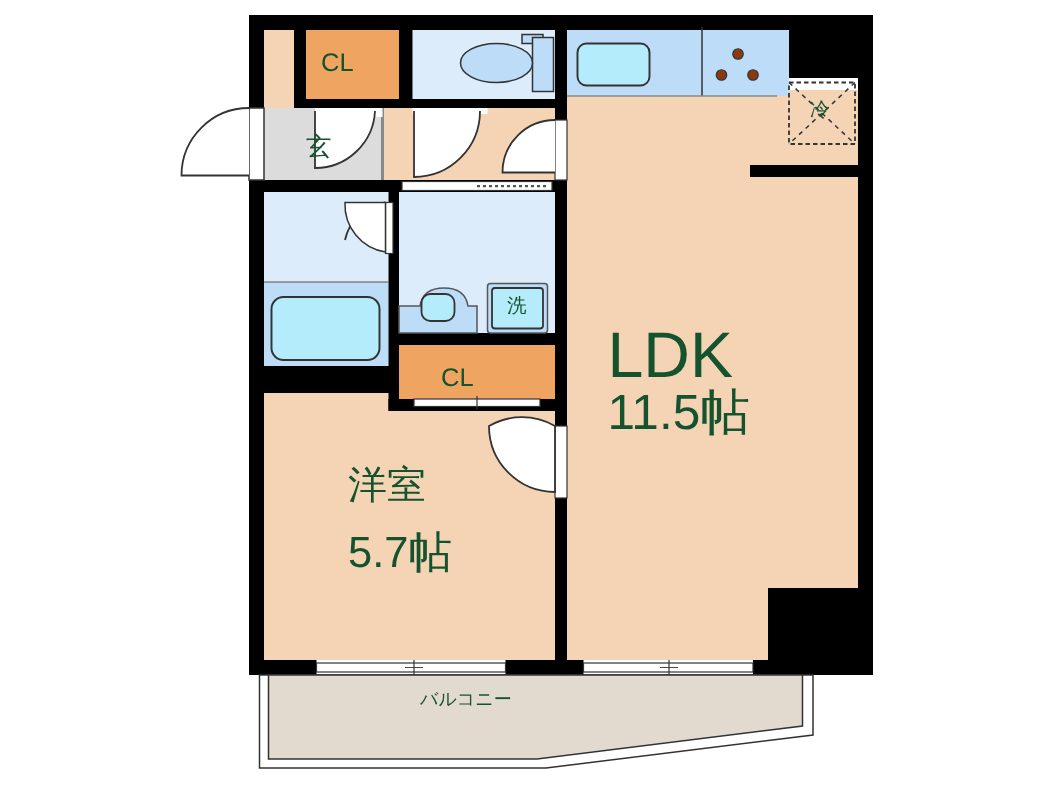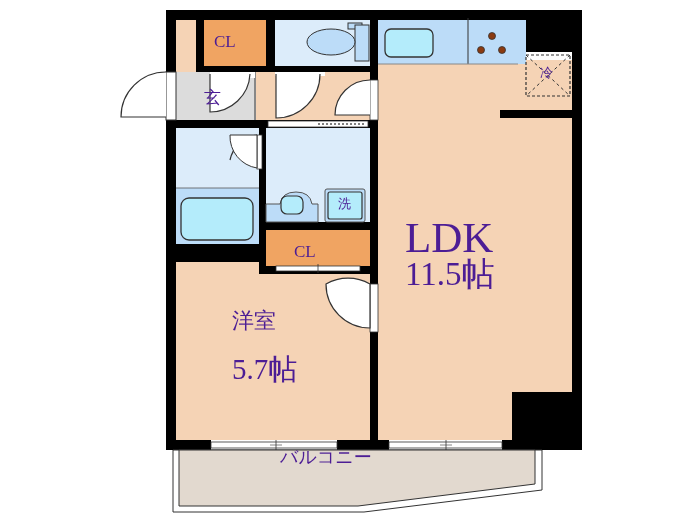--- a/index.html
+++ b/index.html
@@ -1,19 +1,19 @@
 <!DOCTYPE html>
 <html><head>
 <meta charset="utf-8">
 <style>
   html, body { margin: 0; padding: 0; background: #ffffff; }
   body { width: 700px; height: 525px; position: relative; overflow: hidden; font-family: "DejaVu Sans", sans-serif; }
   .wall { position: absolute; background: #000; }
   .room { position: absolute; }
-  .label { position: absolute; color: #4c1d95; font-family: Liberation Serif, serif; line-height: 1; white-space: nowrap; }
+  .label { position: absolute; color: #14532d; font-family: Liberation Sans, sans-serif; line-height: 1; white-space: nowrap; }
   svg { position: absolute; left: 0; top: 0; }
 </style>
 </head>
 <body>
 
 <div class="room" style="left:378px;top:60px;width:194px;height:380px;background:#f5d3b5;"></div>
 <div class="room" style="left:176px;top:262px;width:194px;height:178px;background:#f5d3b5;"></div>
 <div class="room" style="left:255px;top:72px;width:120px;height:48px;background:#f5d3b5;"></div>
 <div class="room" style="left:176px;top:18px;width:20px;height:55px;background:#f5d3b5;"></div>
 <div class="room" style="left:176px;top:72px;width:78px;height:48px;background:#dcdcdc;"></div>
@@ -112,15 +112,15 @@
   <line x1="440" y1="445" x2="452" y2="445" stroke="#333" stroke-width="0.6"></line>
 </svg>
 
 <div class="label" style="left:214px;top:33px;font-size:17px;">CL</div>
 <div class="label" style="left:204px;top:89px;font-size:17px;">玄</div>
 <div class="label" style="left:540px;top:66px;font-size:13px;">冷</div>
 <div class="label" style="left:338px;top:197px;font-size:13px;">洗</div>
 <div class="label" style="left:294px;top:243px;font-size:17px;">CL</div>
 <div class="label" style="left:405px;top:216px;font-size:43px;">LDK</div>
 <div class="label" style="left:405px;top:258px;font-size:33px;">11.5帖</div>
-<div class="label" style="left:232px;top:310px;font-size:22px;">洋室</div>
+<div class="label" style="left:232px;top:310px;font-size:26px;">洋室</div>
 <div class="label" style="left:232px;top:355px;font-size:29px;">5.7帖</div>
-<div class="label" style="left:280px;top:448px;font-size:18px;">バルコニー</div>
+<div class="label" style="left:280px;top:460px;font-size:12px;">バルコニー</div>
 
 </body></html>

